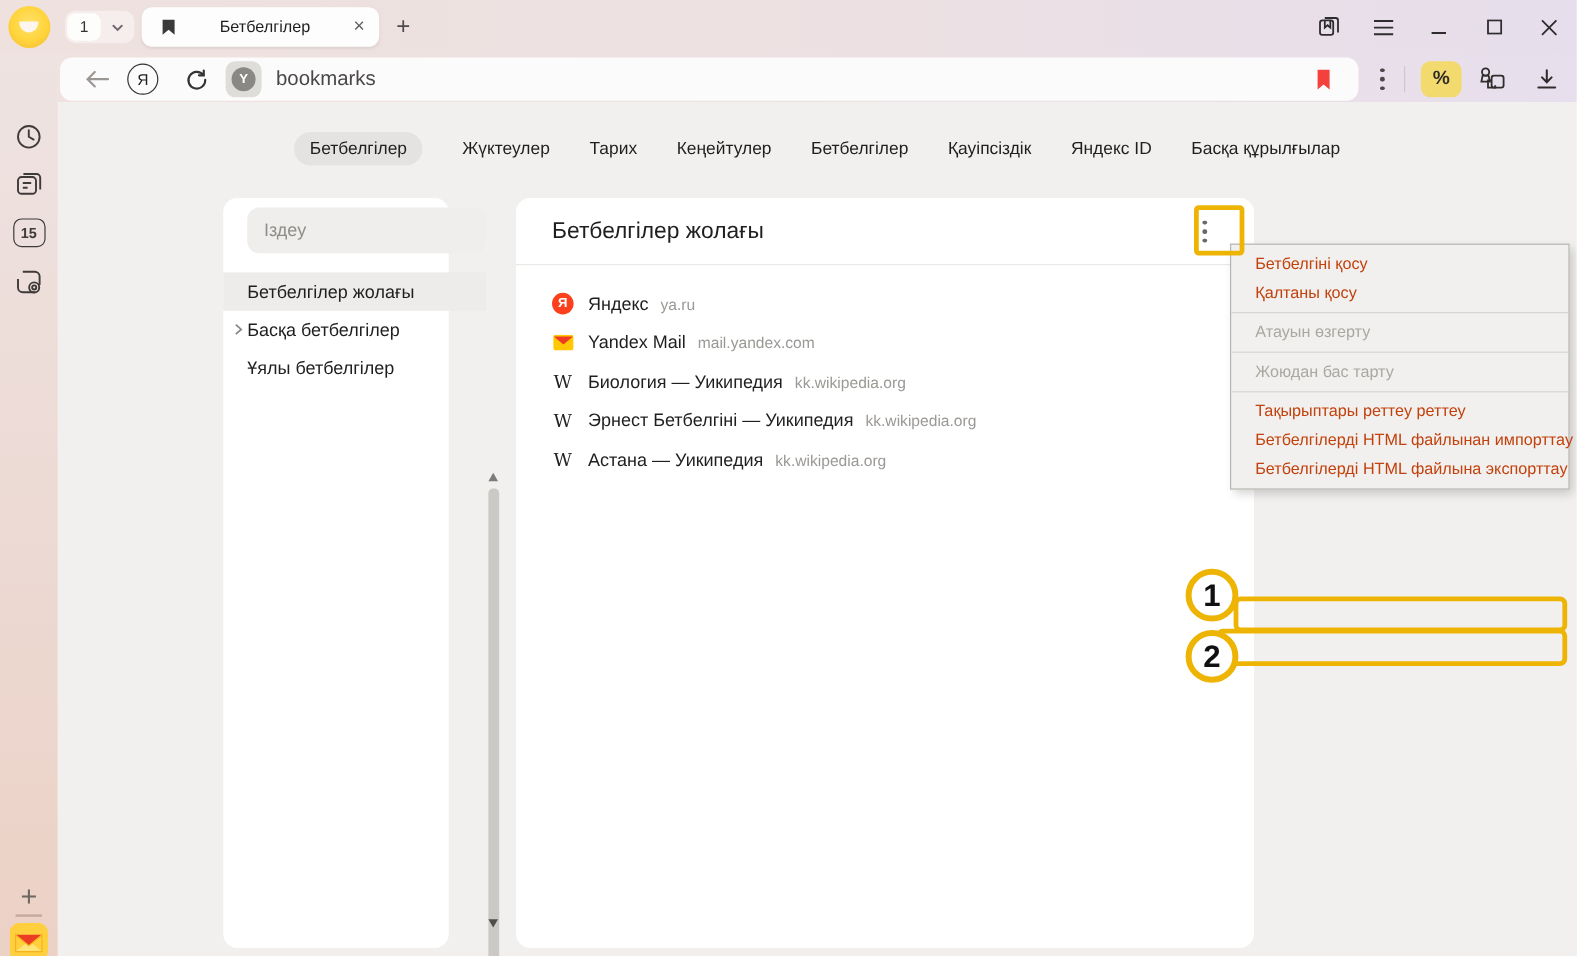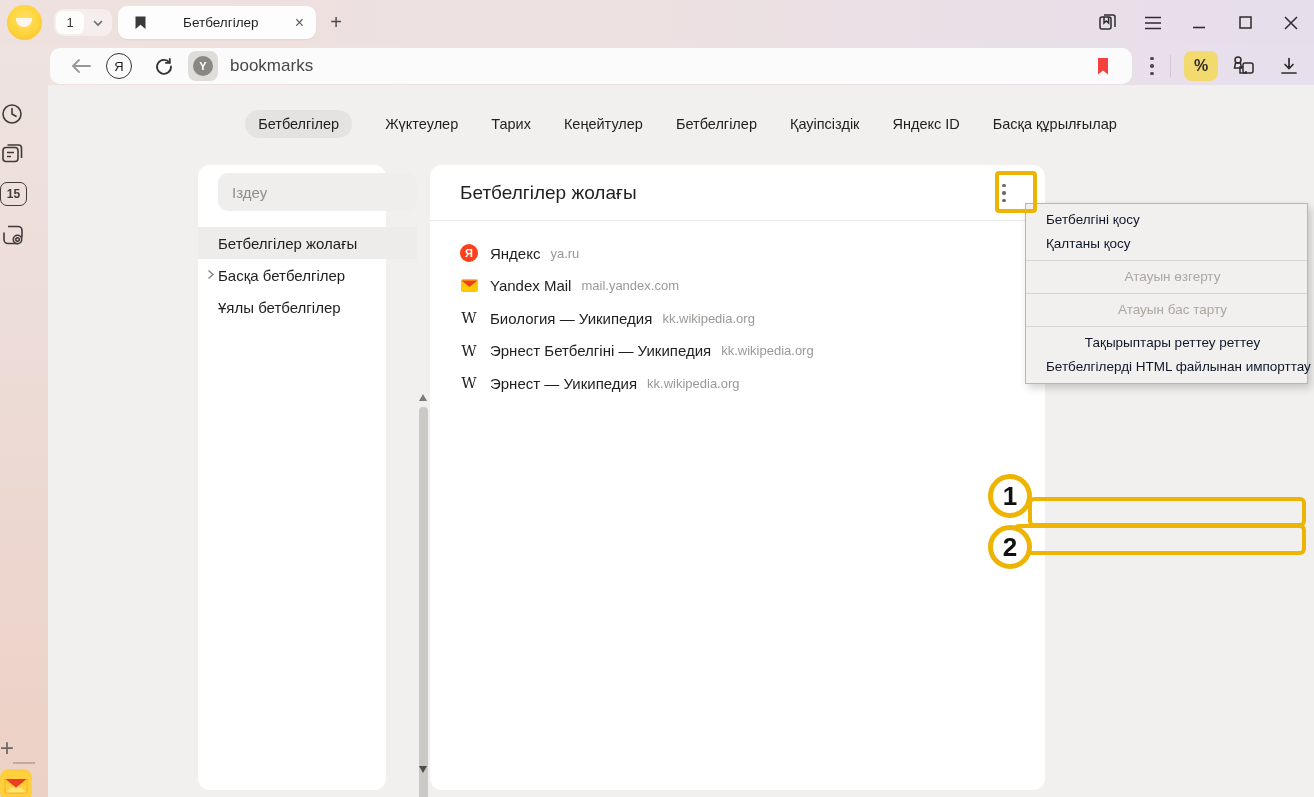--- a/index.html
+++ b/index.html
@@ -48,36 +48,36 @@
   .tb-right { position:absolute; top:48px; height:36px; display:flex; align-items:center; }
   .vdots { width:4px; display:flex; flex-direction:column; gap:4px; align-items:center; }
   .vdots i { width:3.5px; height:3.5px; border-radius:50%; background:#4a4848; }
   .tb-div { width:1px; height:22px; background:#cfc7d0; }
   .pct-chip { width:34px; height:30px; background:#f3da6e; border-radius:8px; display:flex;
     align-items:center; justify-content:center; font-size:16px; font-weight:bold; color:#2e2c28; }
 
   
   .bsidebar { position:absolute; left:0; top:45px; width:48px; height:752px;
     background:linear-gradient(180deg,#eee3e1 0%,#ecd9d3 55%,#ecd1c5 100%); }
-  .sb-icon { position:absolute; left:0; width:48px; display:flex; align-items:center; justify-content:flex-start; color:#3f3b39; }
+  .sb-icon { position:absolute; left:0; width:48px; display:flex; align-items:center; justify-content:center; color:#3f3b39; }
   .cal { width:27px; height:24px; border:1.7px solid #3f3b39; border-radius:7px; display:flex;
     align-items:center; justify-content:center; font-size:12px; font-weight:600; color:#3f3b39; }
   .sb-plus { font-size:24px; font-weight:300; color:#6e6762; }
   .mailchip { width:32px; height:32px; border-radius:8px; overflow:hidden; }
   .sb-divider { position:absolute; left:13px; top:717px; width:22px; height:1.5px; background:#c6a99d; }
 
   
   .navtabs { position:absolute; left:48px; top:110px; width:1266px; display:flex;
     justify-content:center; align-items:center; gap:33px; }
   .navtab { font-size:14.5px; color:#1f1f1f; white-space:nowrap; }
   .navtab.active { background:#e5e3e1; border-radius:16px; padding:6px 13px; }
 
   
   .card { position:absolute; background:#fff; border-radius:12px; }
-  .sidecard { left:186px; top:165px; width:188px; height:625px;margin-left:12px; }
+  .sidecard { left:186px; top:165px; width:188px; height:625px; }
   .maincard { left:430px; top:165px; width:615px; height:625px; }
 
   .search { position:absolute; left:20px; top:8px; width:199px; height:38px; background:#efeeec;
     border:none; outline:none; border-radius:10px; padding:0 14px; font-size:15px; color:#3a3835;
     font-family:inherit; }
   .search::placeholder { color:#908e8a; }
   .sidelist { position:absolute; left:0; top:62px; width:219px; }
   .sideitem { height:32px; display:flex; align-items:center; padding-left:20px; font-size:15px; color:#1f1f1f; position:relative; }
   .sideitem.selected { background:#edeceb; }
   .sideitem .chev { position:absolute; left:7px; top:10px; color:#8b8986; }
@@ -98,22 +98,22 @@
   .fav-yandex { width:18px; height:18px; border-radius:50%; background:#fc3f1d; color:#fff;
     display:flex; align-items:center; justify-content:center; font-size:11px; font-weight:bold; }
   .fav-wiki { font-family:"DejaVu Serif","Liberation Serif",serif; font-size:15px; color:#222; }
   .bmtitle { font-size:15px; font-weight:500; color:#1f1f1f; white-space:nowrap; }
   .bmurl { font-size:13px; color:#9b9995; margin-left:10px; white-space:nowrap; }
 
   
   .ctxmenu { position:absolute; left:1025px; top:203px; width:283px; background:#f1f0ee;
     border:1px solid #b8b6b2; box-shadow:3px 4px 8px rgba(0,0,0,.18); }
   .ctxgroup { padding:4px 0; }
-  .ctxgroup + .ctxgroup { border-top:1px solid #d7d5d1;text-align:center; }
-  .ctxitem { height:24px; line-height:24px; padding:0 8px 0 20px; font-size:13.5px; color:#0f172a; white-space:nowrap; }
+  .ctxgroup + .ctxgroup { border-top:1px solid #d7d5d1; }
+  .ctxitem { height:24px; line-height:24px; padding:0 8px 0 20px; font-size:13.5px; color:#c2410c; white-space:nowrap; }
   .ctxitem.disabled { color:#aba8a2; }
 
   
   .ann-box { position:absolute; border:4px solid #eeb404; border-radius:6px; z-index:20; }
   .ann-circle { position:absolute; width:44px; height:44px; background:#fff; border:5px solid #eeb404;
     border-radius:50%; z-index:21; display:flex; align-items:center; justify-content:center;
     font-size:26px; font-weight:bold; color:#111; font-family:"Liberation Sans",sans-serif; }
   svg { display:block; }
 </style>
 </head>
@@ -338,40 +338,41 @@
         <span class="bmfav">
           <span class="fav-wiki">W</span>
         </span>
         <span class="bmtitle">Эрнест Бетбелгіні — Уикипедия</span>
         <span class="bmurl">kk.wikipedia.org</span>
       </div>
       <div class="bmrow">
         <span class="bmfav">
           <span class="fav-wiki">W</span>
         </span>
-        <span class="bmtitle">Эрнест — Уикипедия</span>
+        <span class="bmtitle">Астана — Уикипедия</span>
         <span class="bmurl">kk.wikipedia.org</span>
       </div>
     </div>
   </div>
 
   <div class="ctxmenu">
     <div class="ctxgroup">
       <div class="ctxitem">Бетбелгіні қосу</div>
       <div class="ctxitem">Қалтаны қосу</div>
     </div>
     <div class="ctxgroup">
       <div class="ctxitem disabled">Атауын өзгерту</div>
     </div>
     <div class="ctxgroup">
-      <div class="ctxitem disabled">Атауын бас тарту</div>
+      <div class="ctxitem disabled">Жоюдан бас тарту</div>
     </div>
     <div class="ctxgroup">
       <div class="ctxitem">Тақырыптары реттеу реттеу</div>
       <div class="ctxitem">Бетбелгілерді HTML файлынан импорттау</div>
+      <div class="ctxitem">Бетбелгілерді HTML файлына экспорттау</div>
     </div>
   </div>
 
   <div class="ann-box" style="left:995px;top:171px;width:42px;height:42px;border-radius:4px;"></div>
   <div class="ann-box" style="left:1028px;top:497px;width:278px;height:30px;"></div>
   <div class="ann-box" style="left:1013px;top:524px;width:293px;height:31px;"></div>
   <div class="ann-circle" style="left:988px;top:474px;">1</div>
   <div class="ann-circle" style="left:988px;top:525px;">2</div>
 
 </div>

